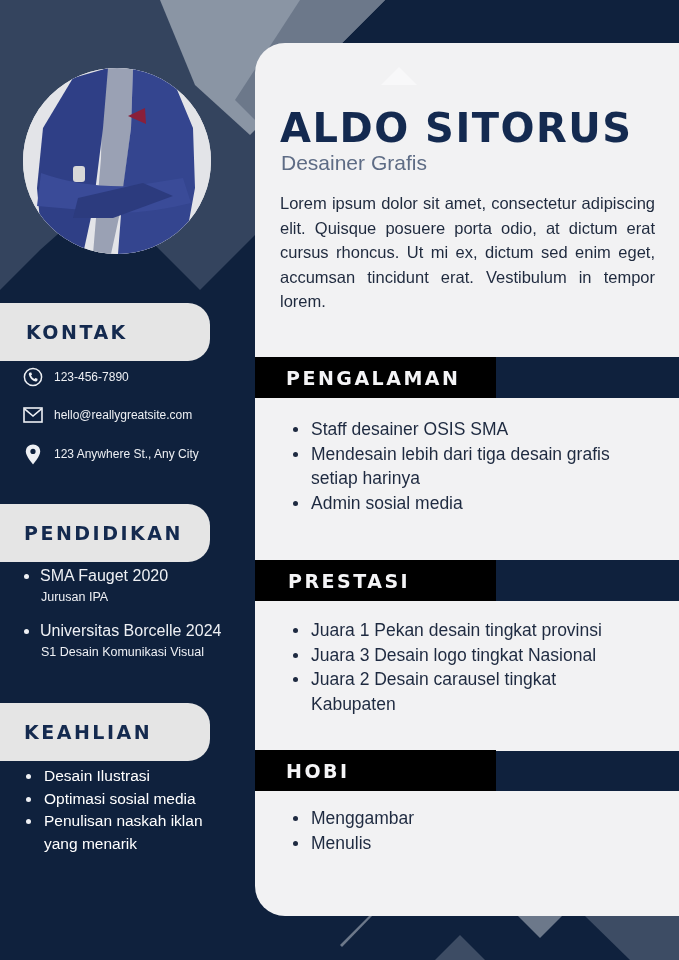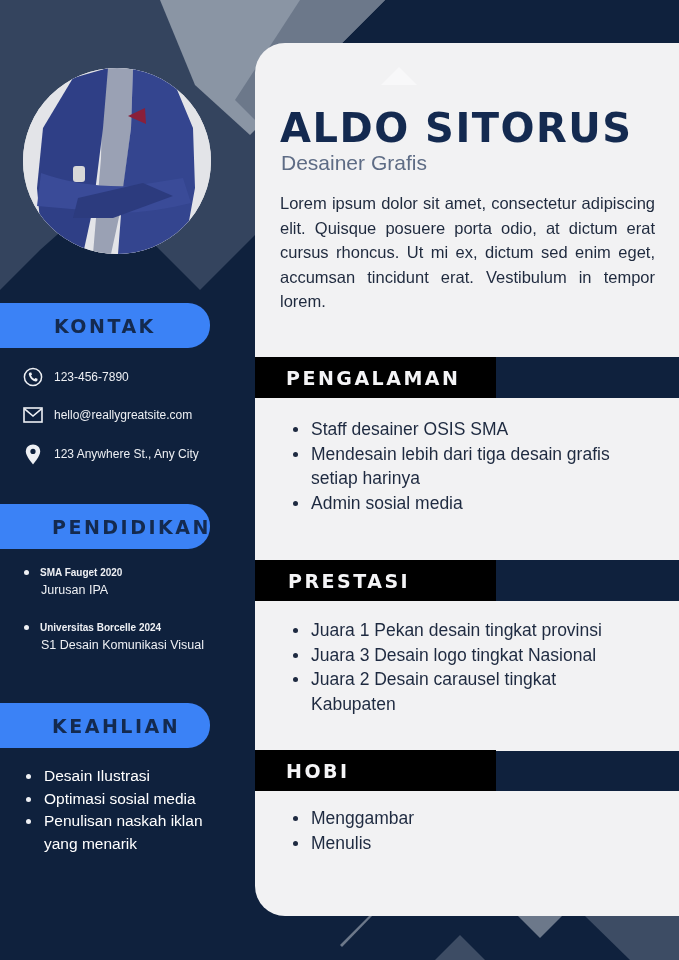--- a/index.html
+++ b/index.html
@@ -13,38 +13,38 @@
 
     
     .photo {
       position: absolute; left: 23px; top: 68px; width: 188px; height: 186px;
       border-radius: 50%; background: #e3e4e8; overflow: hidden; z-index: 2;
     }
     .photo svg { width: 100%; height: 100%; display: block; }
 
     
     .pill {
-      position: absolute; left: 0; width: 210px; height: 45px;
-      background: #3b82f6; border-radius: 0 22px 22px 0; z-index: 2;
-      display: flex; align-items: center; padding-left: 28px;
+      position: absolute; left: 0; width: 210px; height: 58px;
+      background: #e5e5e5; border-radius: 0 22px 22px 0; z-index: 2;
+      display: flex; align-items: center;
     }
     .pill span {
       font-family: "DejaVu Sans", sans-serif; font-weight: bold;
       color: #142a4f; font-size: 19px; letter-spacing: 2.5px;
     }
 
     .contact-row {
       position: absolute; left: 22px; display: flex; align-items: center; z-index: 2;
       color: #eef0f4; font-size: 12px;
     }
     .contact-row .ic { width: 22px; height: 22px; margin-right: 10px; display: flex; align-items: center; justify-content: center; }
     .contact-row .ic svg { display: block; }
 
     .edu { position: absolute; left: 24px; z-index: 2; color: #eef0f4; }
-    .edu .main { font-size: 10px; display: flex; align-items: center; font-weight: bold; }
+    .edu .main { font-size: 16px; display: flex; align-items: center; }
     .edu .main::before { content: ""; width: 5px; height: 5px; border-radius: 50%; background: #eef0f4; margin-right: 11px; display: inline-block; }
     .edu .sub { font-size: 12.5px; margin-left: 17px; margin-top: 5px; }
 
     .skills { position: absolute; left: 24px; top: 765px; z-index: 2; color: #ffffff; font-size: 15.5px; line-height: 22.5px; list-style: none; width: 210px; }
     .skills li { position: relative; padding-left: 20px; }
     .skills li::before { content: ""; position: absolute; left: 2px; top: 9px; width: 5px; height: 5px; border-radius: 50%; background: #eef0f4; }
 
     
     .card-seg { position: absolute; left: 255px; right: 0; background: #f2f2f3; z-index: 2; }
     .seg1 { top: 43px; height: 314px; border-top-left-radius: 30px; }

